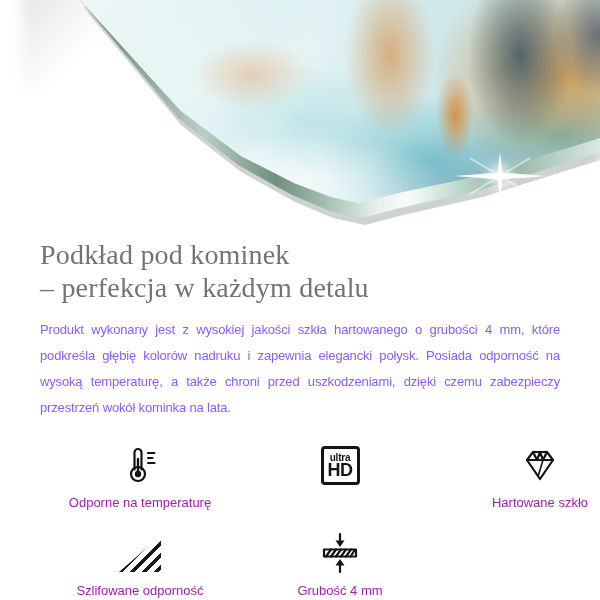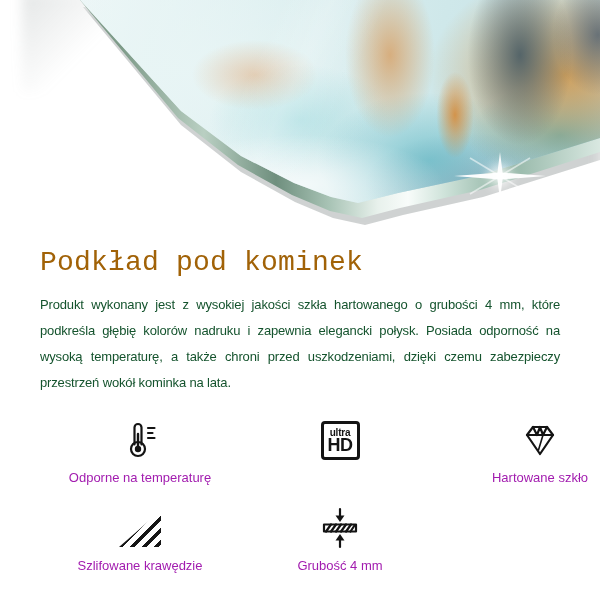--- a/index.html
+++ b/index.html
@@ -49,28 +49,28 @@
       radial-gradient(140px 70px at 470px 185px,rgba(125,140,160,.60),rgba(125,140,160,0) 75%),
       radial-gradient(130px 80px at 300px 120px,rgba(150,215,220,.55),rgba(150,215,220,0) 70%),
       radial-gradient(260px 160px at 180px 70px,rgba(232,245,245,.92),rgba(232,245,245,0) 82%),
       linear-gradient(100deg,#f5fafa 0%,#dff0f1 40%,#cfe8ea 70%,#c5dde4 100%);
   }
   .sparkle{position:absolute;left:452px;top:148px;width:96px;height:58px;}
 
   
   .content{padding:0 40px;}
   h1{
-    font-family:Liberation Mono, monospace;
+    font-family:Liberation Serif, serif;
     font-weight:400;font-size:28px;line-height:33px;
-    color:#a16207;margin:16px 0 13px 0;letter-spacing:.2px;
+    color:#737373;margin:8px 0 13px 0;letter-spacing:.2px;
   }
   h1 span{display:block;}
   .desc{
     font-size:13px;line-height:26px;letter-spacing:-.15px;
-    text-align:justify;color:#14532d;margin:0;
+    text-align:justify;color:#8b5cf6;margin:0;
   }
 
   
   .features{
     display:grid;grid-template-columns:repeat(3,200px);
     row-gap:16px;margin-top:22px;justify-items:center;
   }
   .feature{display:flex;flex-direction:column;align-items:center;gap:8px;min-height:72px;}
   .icon-box{height:44px;display:flex;align-items:center;justify-content:center;}
   .feature-label{font-size:13px;color:#a21caf;line-height:15px;}
@@ -104,20 +104,21 @@
     <path d="M78 10 L18 46" stroke="rgba(255,255,255,.55)" stroke-width="1.6"></path>
     <polygon points="2,28 48,24.5 94,28 48,31.5" fill="rgba(255,255,255,.96)"></polygon>
     <polygon points="48,4 51,28 48,52 45,28" fill="rgba(255,255,255,.92)"></polygon>
     <circle cx="48" cy="28" r="3.2" fill="#ffffff"></circle>
   </svg>
 </div>
 
 <div class="content">
   <h1>
     <span>Podkład pod kominek</span>
+    <span>– perfekcja w każdym detalu</span>
   </h1>
   <p class="desc">Produkt wykonany jest z wysokiej jakości szkła hartowanego o grubości 4 mm, które podkreśla głębię kolorów nadruku i zapewnia elegancki połysk. Posiada odporność na wysoką temperaturę, a także chroni przed uszkodzeniami, dzięki czemu zabezpieczy przestrzeń wokół kominka na lata.</p>
 
   <div class="features">
 
     <div class="feature">
       <div class="icon-box">
         <svg class="ico" width="44" height="44" viewBox="0 0 44 44">
           <path d="M16.5 26.5 V9.5 a3.5 3.5 0 0 1 7 0 V26.5"></path>
           <circle cx="20" cy="31" r="7"></circle>
@@ -150,21 +151,21 @@
           <path d="M25 17 L20.5 32" stroke-width="1.6"></path>
         </svg>
       </div>
       <span class="feature-label">Hartowane szkło</span>
     </div>
 
     <div class="feature">
       <div class="icon-box">
         <div class="tri-hatch"></div>
       </div>
-      <span class="feature-label">Szlifowane krawędzie</span>
+      <span class="feature-label">Szlifowane odporność</span>
     </div>
 
     <div class="feature">
       <div class="icon-box">
         <svg class="ico" width="44" height="44" viewBox="0 0 44 44" stroke-width="2">
           <path d="M22 3 V9.5"></path>
           <polygon points="17.5,9.5 26.5,9.5 22,16" fill="#141414" stroke="none"></polygon>
           <path d="M22 41 V34.5"></path>
           <polygon points="17.5,34.5 26.5,34.5 22,28" fill="#141414" stroke="none"></polygon>
           <rect x="6" y="18.5" width="32" height="7"></rect>

